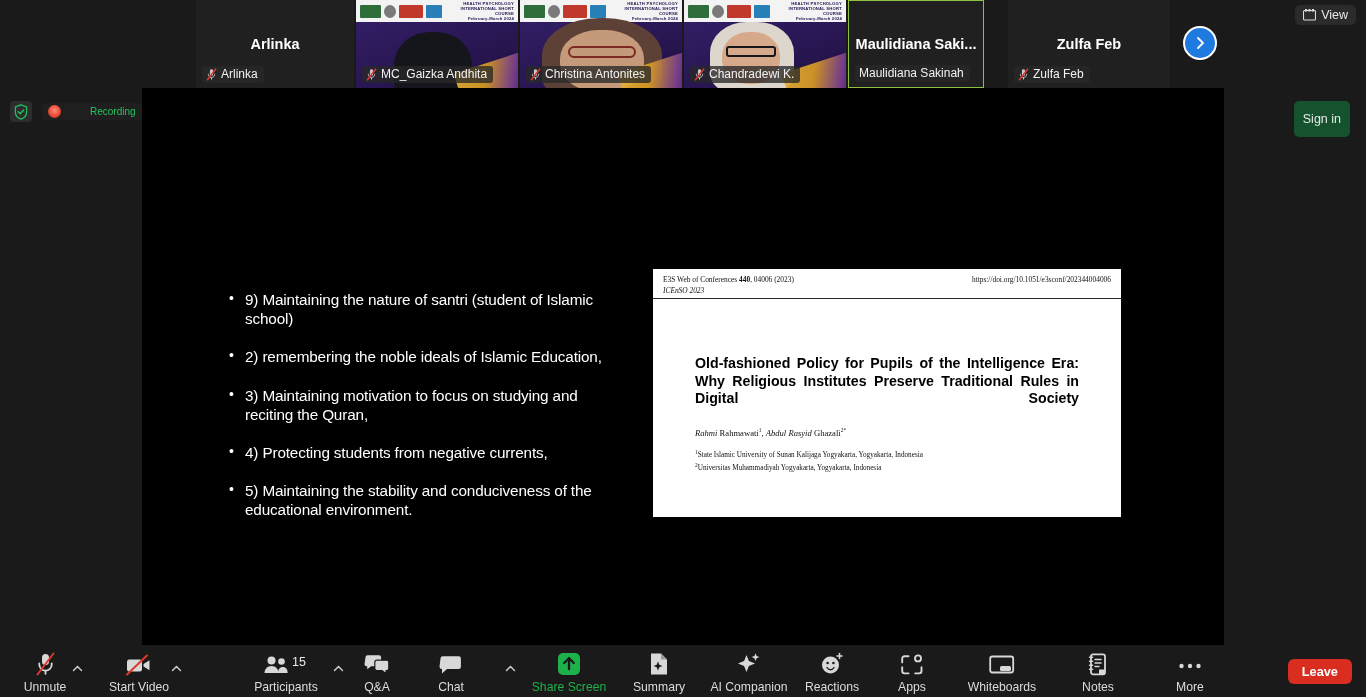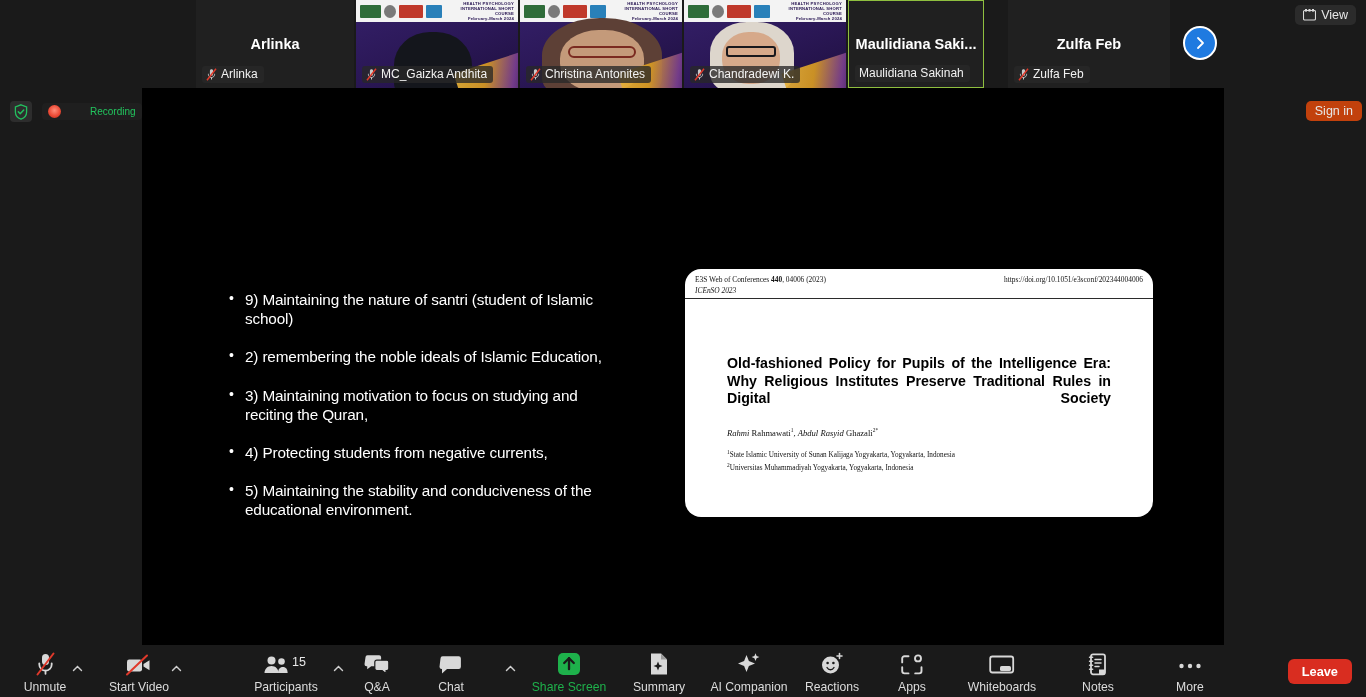--- a/index.html
+++ b/index.html
@@ -73,22 +73,22 @@
   }
 
   
   #view-btn {
     position:absolute; right:10px; top:5px;
     display:flex; align-items:center; gap:5px;
     background:#2b2b2b; border-radius:5px; padding:3px 8px;
     color:#e6e6e6; font-size:12.5px; cursor:pointer;
   }
   #signin-btn {
-    position:absolute; right:4px; top:101px;
-    background:#c2410c; border-radius:5px; padding:3px 9px;
+    position:absolute; right:16px; top:101px;
+    background:#14532d; border-radius:5px; padding:11px 9px;
     color:#e6e6e6; font-size:12.5px; cursor:pointer;
   }
 
   
   #rec-bar {
     position:absolute; left:10px; top:101px;
     display:flex; align-items:center; gap:10px;
   }
   #shield-chip {
     width:22px; height:21px; border-radius:4px; background:#2d2d2d;
@@ -117,23 +117,23 @@
     position:relative; padding-left:22px; margin-bottom:19px;
     font-size:15.3px; line-height:19.2px; letter-spacing:-0.15px;
   }
   #slide-bullets li::before {
     content:"\2022"; position:absolute; left:6px; top:-1px;
     font-size:14px; color:#ffffff;
   }
 
   
   #paper {
-    position:absolute; left:543px; top:181px; width:468px; height:248px;
+    position:absolute; left:511px; top:181px; width:468px; height:248px;
     background:#ffffff; overflow:hidden;
-    font-family:"Liberation Serif", serif; color:#111;border-radius:16px;
+    font-family:"Liberation Serif", serif; color:#111;
   }
   #paper-hdr {
     padding:6px 10px 3px 10px; border-bottom:1.4px solid #2b2b2b;
   }
   .phdr-row { display:flex; justify-content:space-between; font-size:7.4px; }
   .phdr-row .left b { font-weight:bold; }
   #paper-conf { font-style:italic; font-size:7.4px; margin-top:2px; }
   #paper-title {
     margin:56px 42px 0 42px; font-family:"Liberation Sans", sans-serif;
     font-weight:bold; font-size:14.2px; line-height:17.6px;

